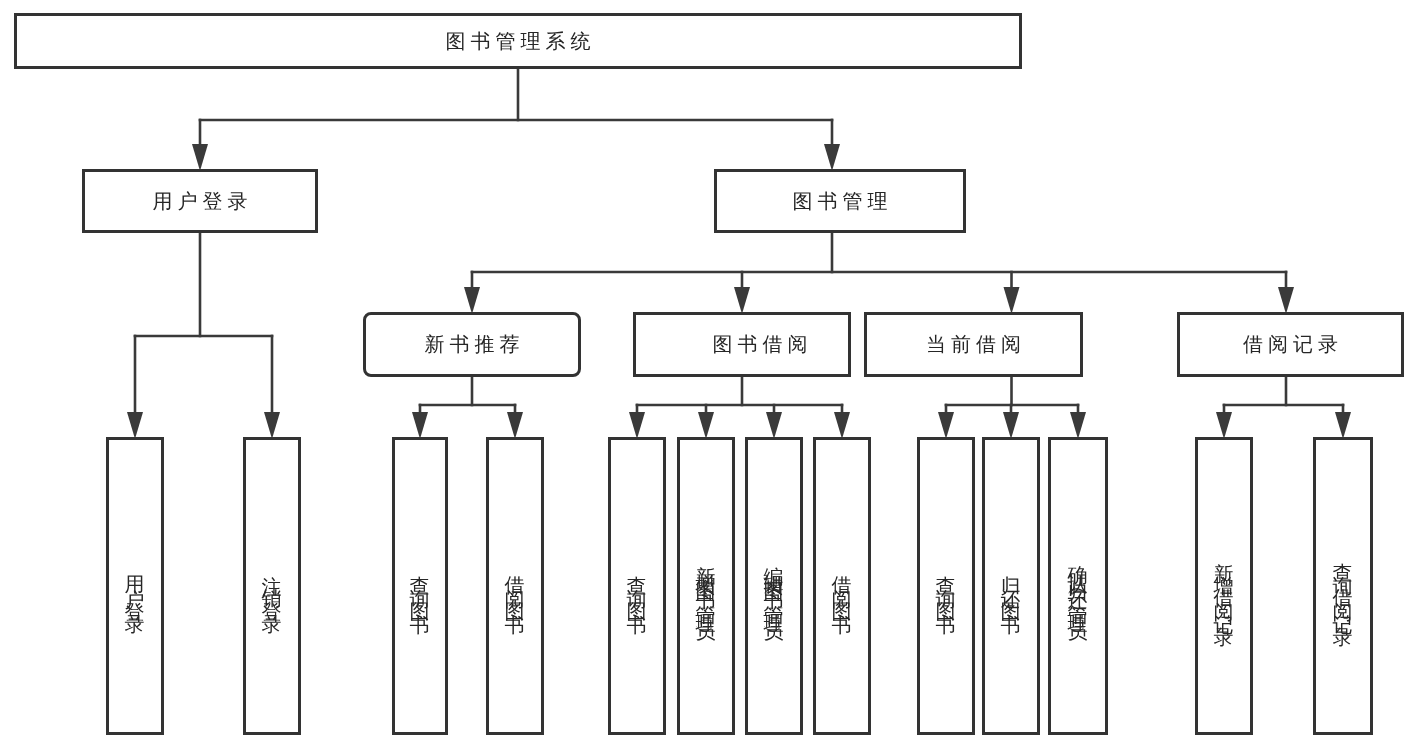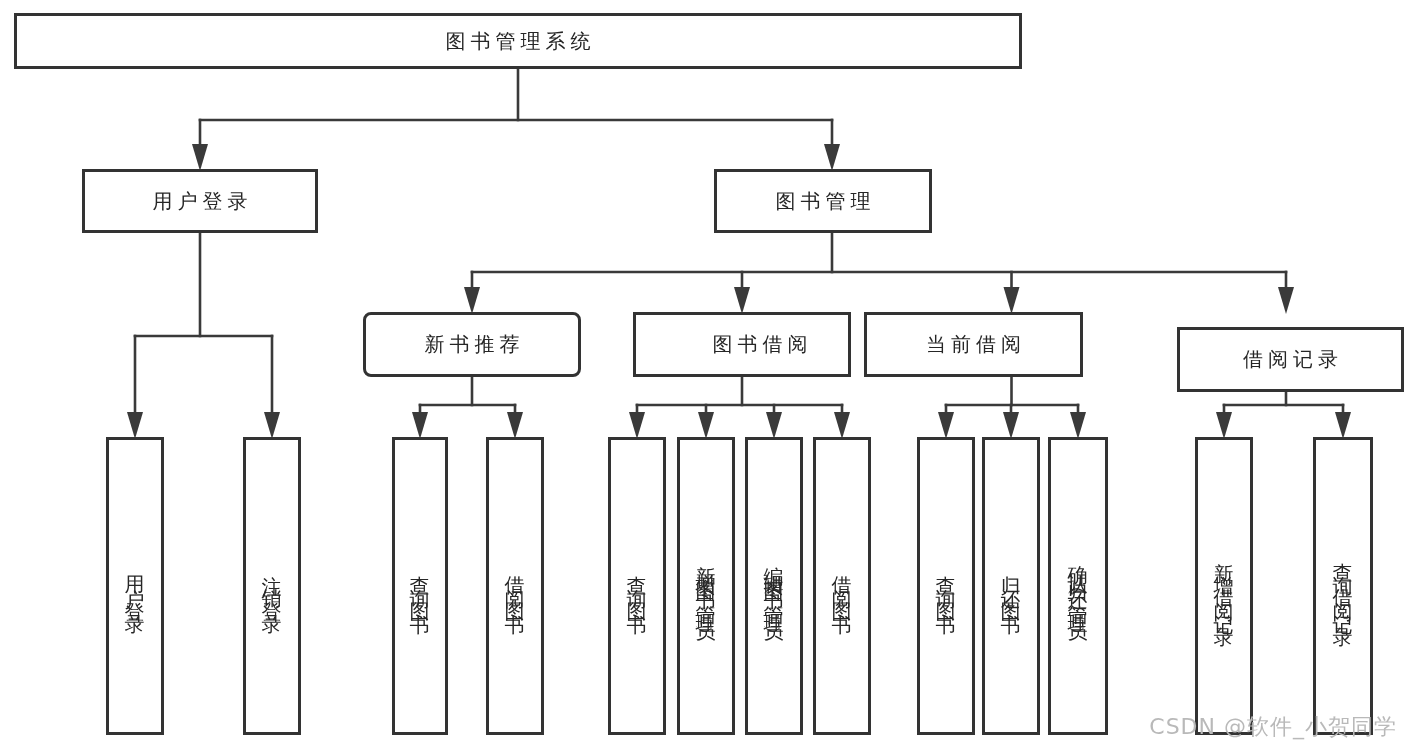--- a/index.html
+++ b/index.html
@@ -109,33 +109,33 @@
       <line x1="1343" y1="405" x2="1343" y2="415" stroke="#3a3a3a" stroke-width="2.6" stroke-linecap="square"></line>
       <polygon points="1335,412 1351,412 1343,439" fill="#3a3a3a"></polygon>
     </svg>
   <div id="nodes">
       <div class="node h" style="left: 14px; top: 13px; width: 1008px; height: 56px;">
         <span>图书管理系统</span>
       </div>
       <div class="node h" style="left: 82px; top: 169px; width: 236px; height: 64px;">
         <span>用户登录</span>
       </div>
-      <div class="node h" style="left: 714px; top: 169px; width: 218px; height: 64px;">
+      <div class="node h" style="left: 714px; top: 169px; width: 252px; height: 64px;">
         <span>图书管理</span>
       </div>
       <div class="node h" style="left: 363px; top: 312px; width: 218px; height: 65px; border-radius: 8px;">
         <span>新书推荐</span>
       </div>
       <div class="node h" style="left: 633px; top: 312px; width: 218px; height: 65px; padding-left: 36px;">
         <span>图书借阅</span>
       </div>
       <div class="node h" style="left: 864px; top: 312px; width: 219px; height: 65px;">
         <span>当前借阅</span>
       </div>
-      <div class="node h" style="left: 1177px; top: 327px; width: 227px; height: 65px;">
+      <div class="node h" style="left: 1177px; top: 312px; width: 227px; height: 65px;">
         <span>借阅记录</span>
       </div>
       <div class="node v" style="left: 106px; top: 437px; width: 58px; height: 298px;">
         <span style="letter-spacing: 13px;">用户登录</span>
       </div>
       <div class="node v" style="left: 243px; top: 437px; width: 58px; height: 298px;">
         <span style="letter-spacing: 13px;">注销登录</span>
       </div>
       <div class="node v" style="left: 392px; top: 437px; width: 56px; height: 298px;">
         <span style="letter-spacing: 13px;">查询图书</span>
@@ -164,14 +164,13 @@
       <div class="node v" style="left: 1048px; top: 437px; width: 60px; height: 298px;">
         <span style="letter-spacing: 8px;">确认归还（管理员）</span>
       </div>
       <div class="node v" style="left: 1195px; top: 437px; width: 58px; height: 298px;">
         <span style="letter-spacing: 13px;">新增借阅记录</span>
       </div>
       <div class="node v" style="left: 1313px; top: 437px; width: 60px; height: 298px;">
         <span style="letter-spacing: 13px;">查询借阅记录</span>
       </div>
     </div>
-  <div class="watermark">CSDN @软件_小贺同学</div>
 </div>
 
 </body></html>

